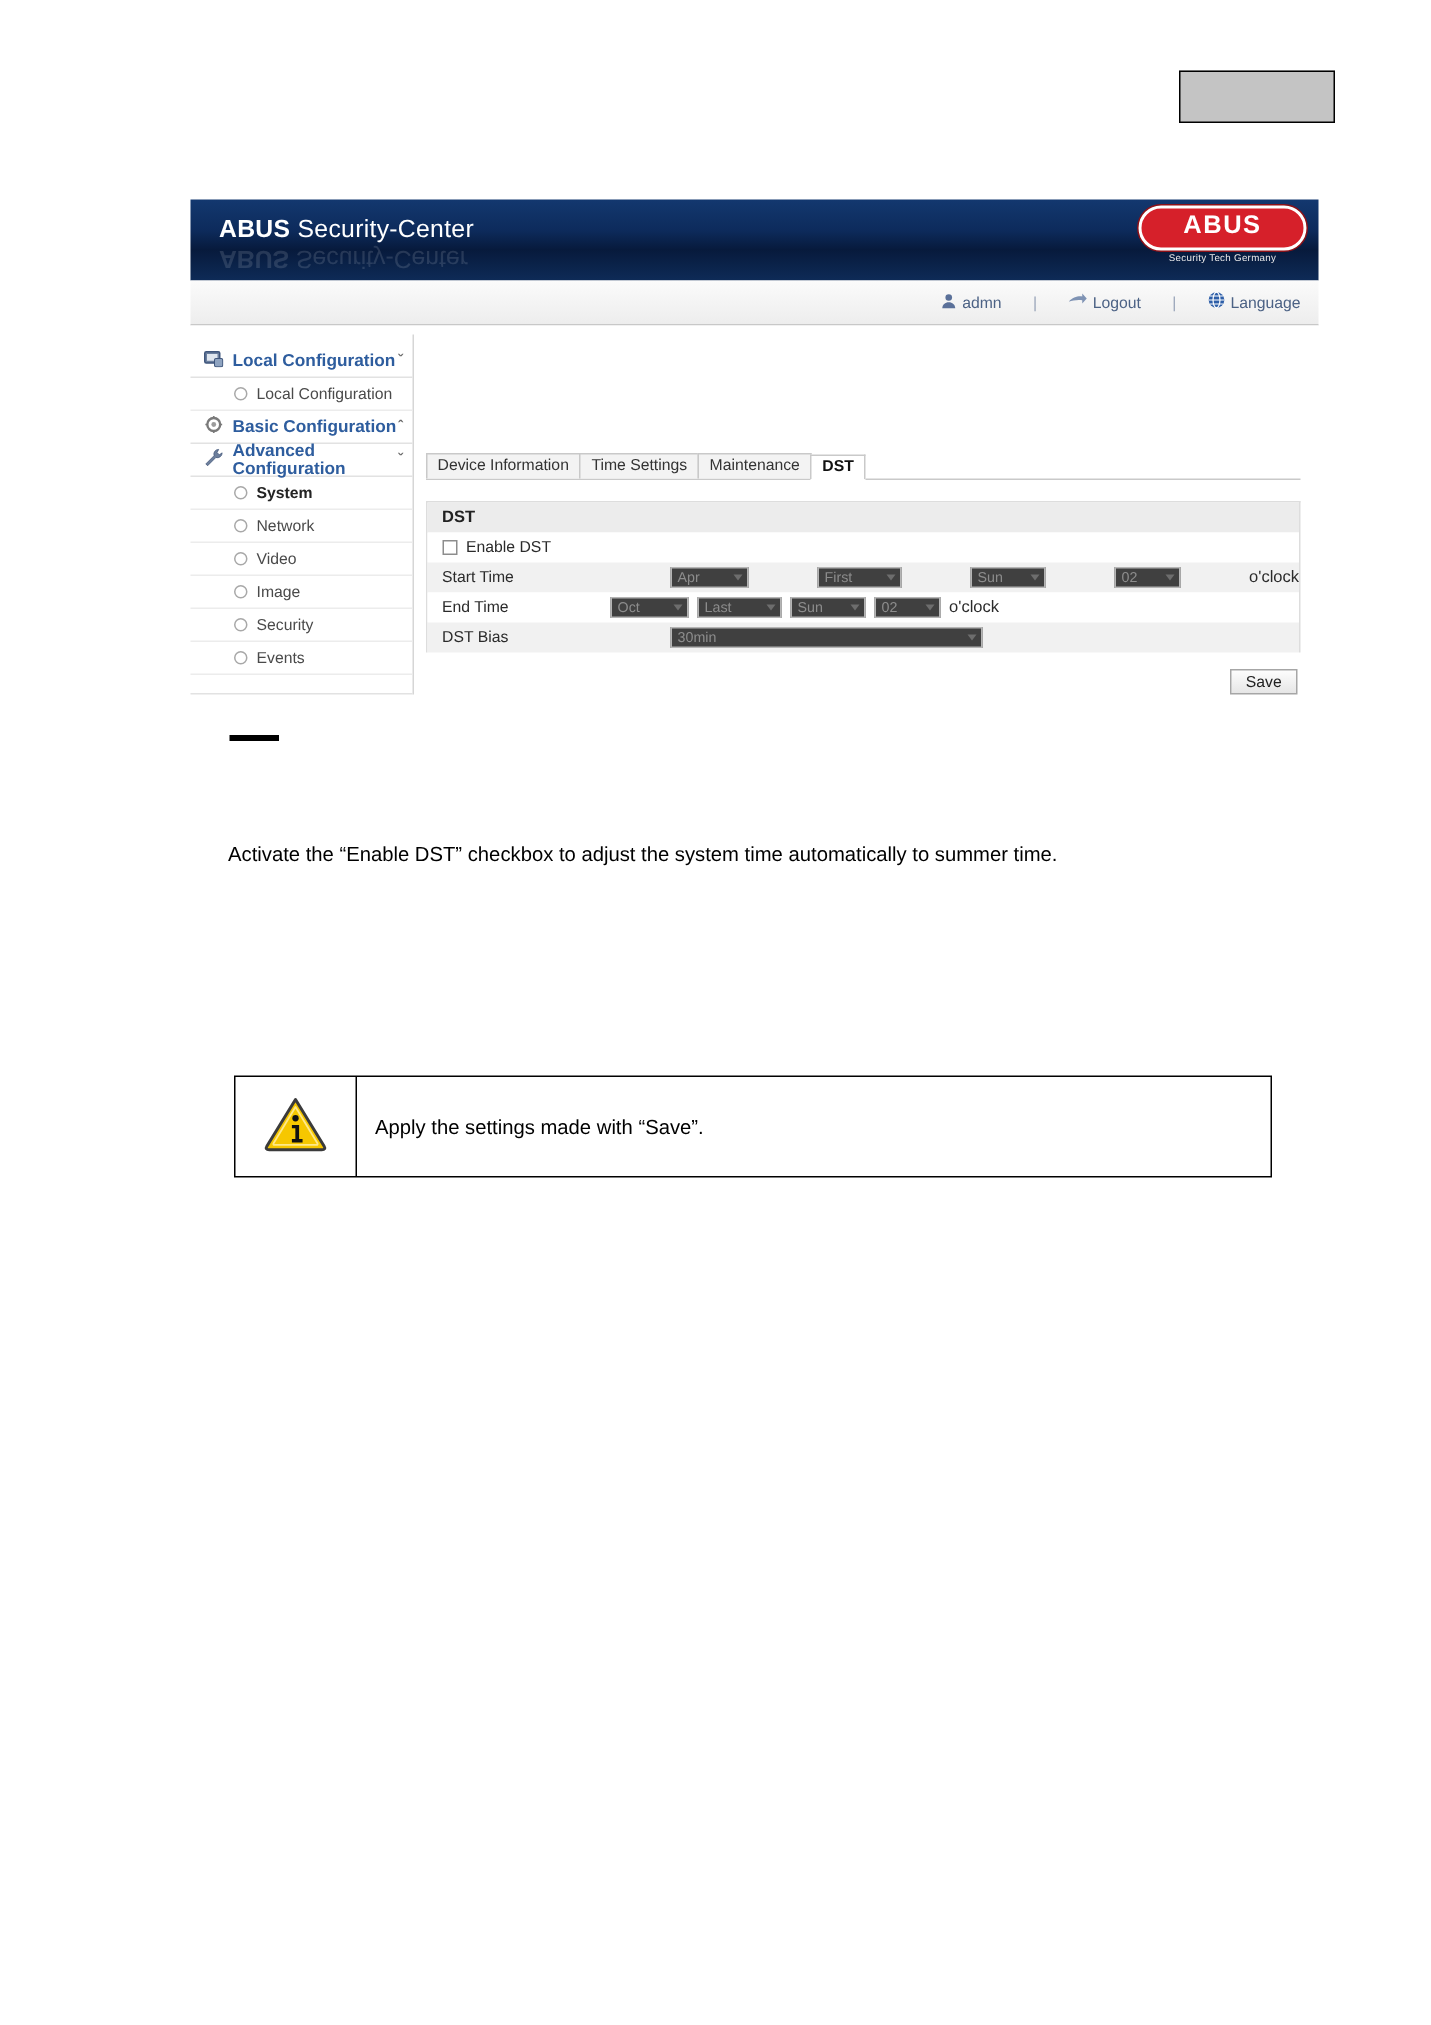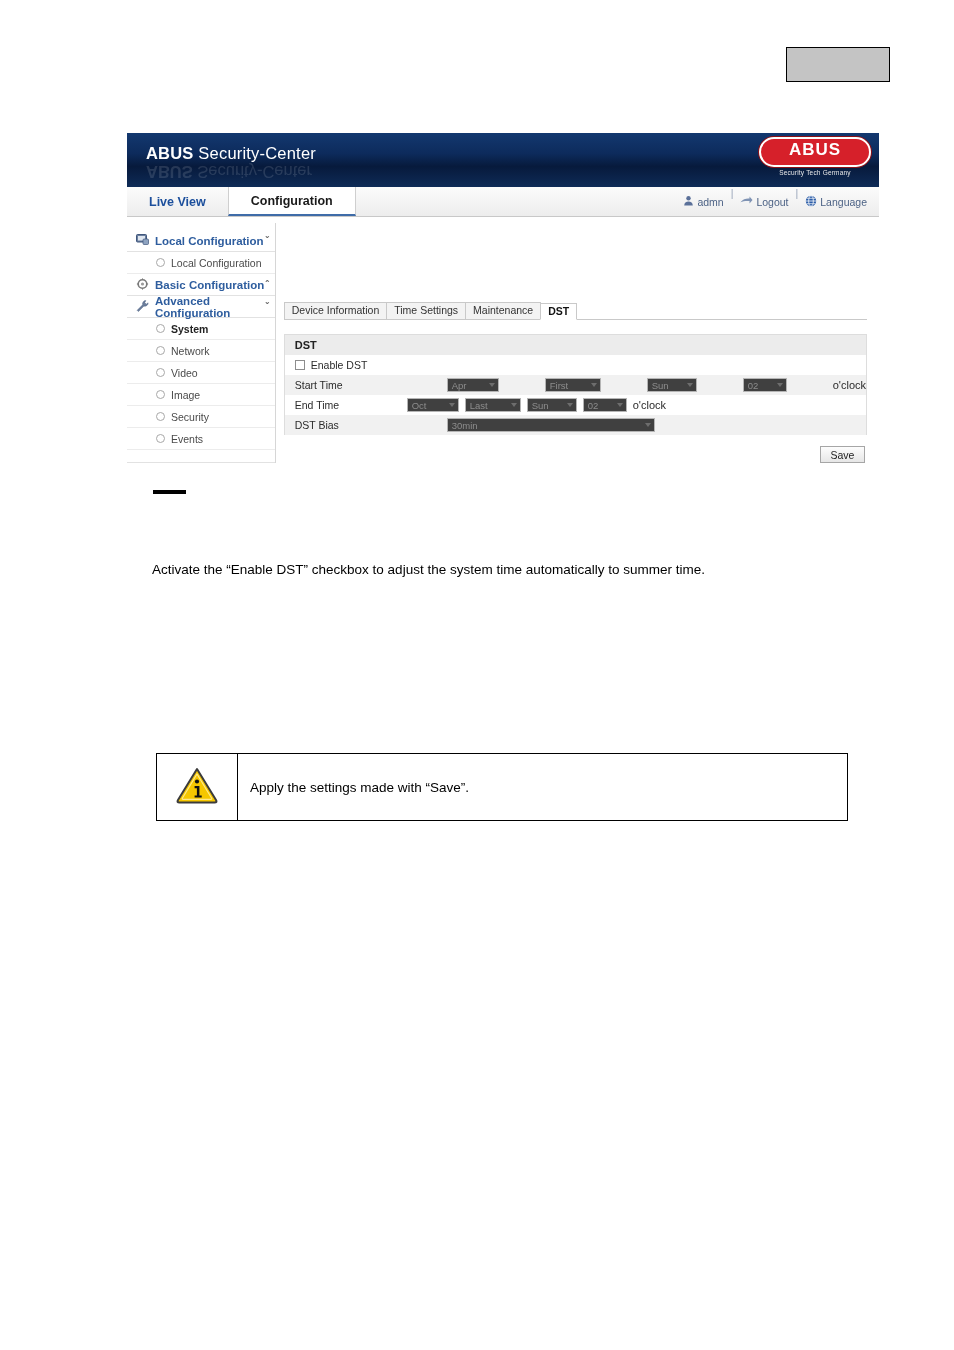--- a/index.html
+++ b/index.html
@@ -133,21 +133,22 @@
     border-left: 1px solid #cfcfcf;
     border-right: 1px solid #cfcfcf;
     border-bottom: 2.5px solid #3f6ca8;
   }
   .nav-right {
     position: absolute;
     right: 12px;
     top: 0;
     height: 29px;
     display: flex;
-    gap: 5px;
+    align-items: center;
+    gap: 19px;
     font-size: 10.5px;
     color: #4c6285;
   }
   .nav-right .sep { color: #9aa6ba; margin: 0 2px; }
   .nav-link { display: inline-flex; align-items: center; gap: 3px; cursor: pointer; }
   .ico { display: inline-block; vertical-align: middle; }
 
   
   .shot-body {
     position: relative;
@@ -338,21 +339,21 @@
     top: 561px;
     width: 700px;
     font-size: 13.5px;
     color: #000;
     line-height: 18px;
   }
 
   .note {
     position: absolute;
     left: 156px;
-    top: 753px;
+    top: 717px;
     width: 692px;
     height: 68px;
     border: 1.6px solid #000;
     box-sizing: border-box;
     display: flex;
   }
   .note-icon-cell {
     width: 80px;
     flex: none;
     border-right: 1.6px solid #000;
@@ -381,24 +382,20 @@
     <div class="brand-reflect"><b>ABUS</b><span class="light"> Security-Center</span></div>
 
     <div class="abus-logo">
       <div class="abus-pill"></div>
       <div class="abus-word">ABUS</div>
       <div class="abus-sub">Security Tech Germany</div>
     </div>
   </div>
 
   <div class="shot-nav">
-    <div class="nav-tabs">
-      <div class="nav-tab">Live View</div>
-      <div class="nav-tab active">Configuration</div>
-    </div>
     <div class="nav-right">
       <span class="nav-link">
         <span class="ico">
           <svg width="11" height="11" viewBox="0 0 11 11">
               <circle cx="5.5" cy="3.3" r="2.2" fill="#5a7099"></circle>
               <path d="M1.2 10.5c0-2.4 1.9-4 4.3-4s4.3 1.6 4.3 4z" fill="#5a7099"></path>
             </svg>
         </span>
         <span>admn</span>
       </span>

